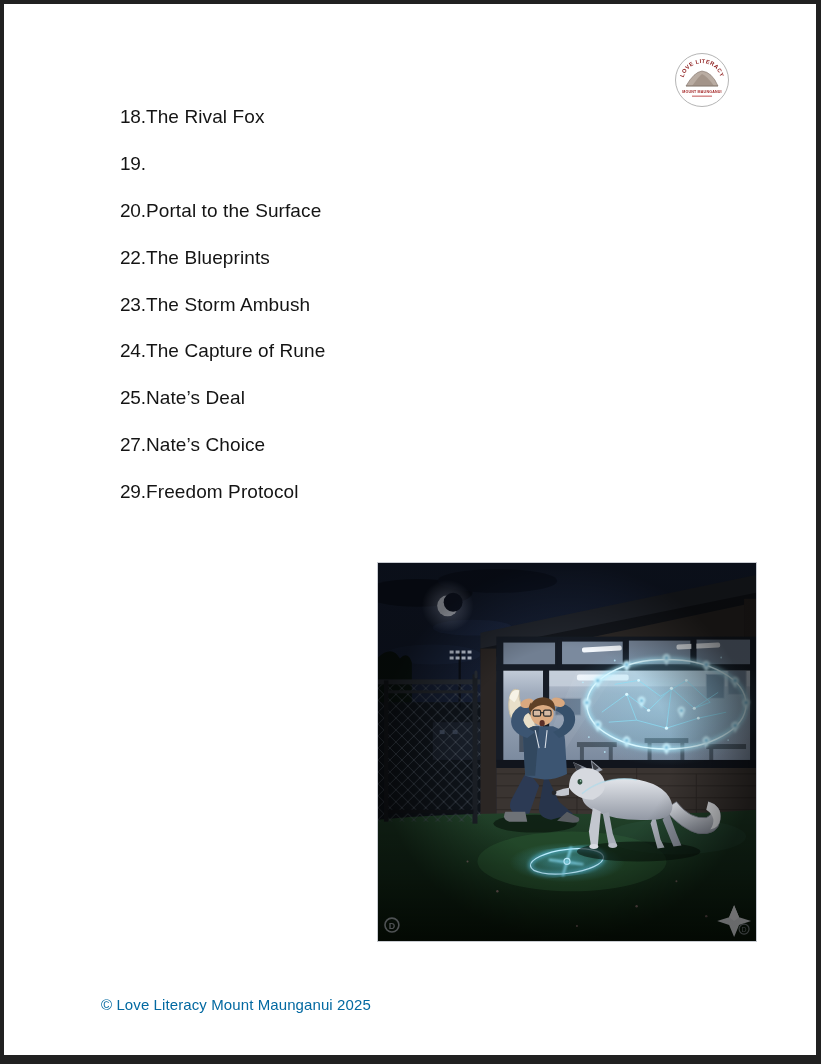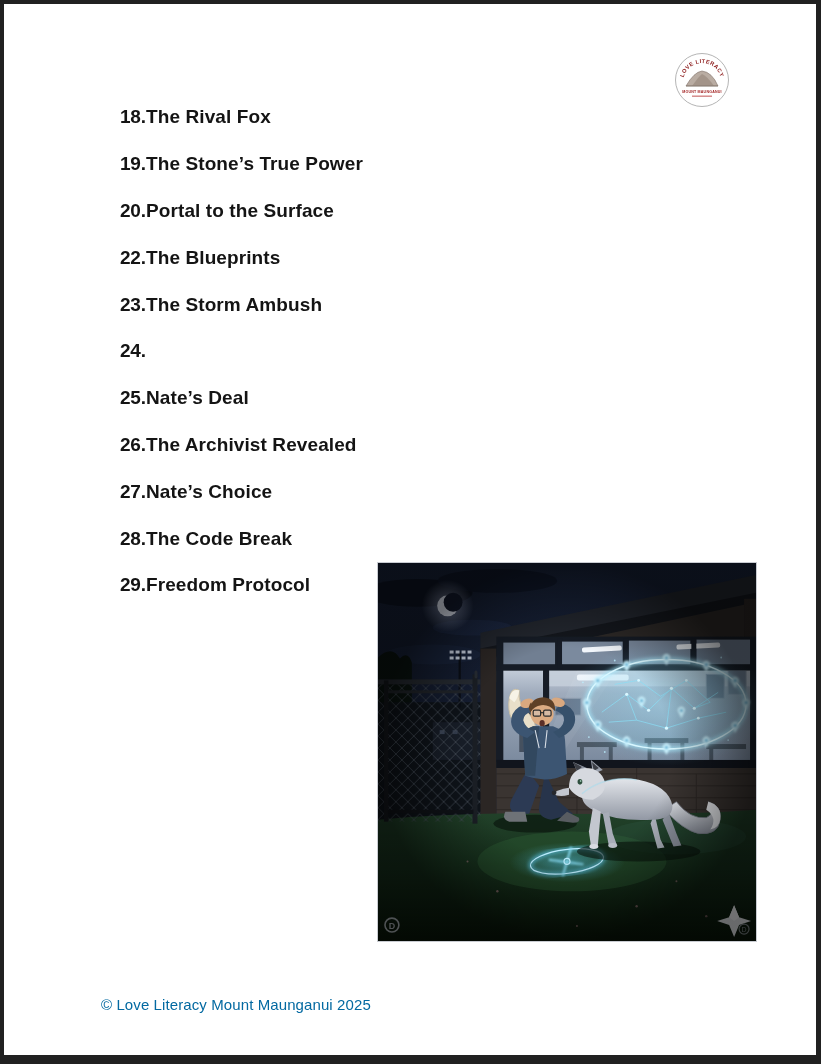--- a/index.html
+++ b/index.html
@@ -20,24 +20,24 @@
   .chapter-list{
     position:absolute;left:116px;top:90px;width:420px;
     list-style:none;margin:0;padding:0;
   }
   .chapter-item{
     height:46.8px;display:flex;align-items:center;
     color:#141414;
   }
   .chapter-number{
     width:26px;flex:0 0 26px;
-    font-size:19px;font-weight:700;letter-spacing:-0.2px;
+    font-size:19px;font-weight:400;letter-spacing:-0.2px;
   }
   .chapter-title{
-    font-size:19px;font-weight:700;letter-spacing:0.1px;
+    font-size:19px;font-weight:400;letter-spacing:0.1px;
   }
   
   .illustration{
     position:absolute;left:373px;top:558px;width:380px;height:380px;
     border:1px solid #c9ccd2;box-sizing:border-box;
     background:#131b2e;
   }
   .illustration svg{display:block;width:100%;height:100%;}
   
   .footer{
@@ -70,52 +70,44 @@
     </svg>
   </div>
 
   <ul class="chapter-list">
     <li class="chapter-item">
         <span class="chapter-number">18.</span>
         <span class="chapter-title">The Rival Fox</span>
       </li>
     <li class="chapter-item">
         <span class="chapter-number">19.</span>
-        <span class="chapter-title">The Stone’s True Power</span>
       </li>
     <li class="chapter-item">
         <span class="chapter-number">20.</span>
         <span class="chapter-title">Portal to the Surface</span>
       </li>
     <li class="chapter-item">
         <span class="chapter-number">22.</span>
         <span class="chapter-title">The Blueprints</span>
       </li>
     <li class="chapter-item">
         <span class="chapter-number">23.</span>
         <span class="chapter-title">The Storm Ambush</span>
       </li>
     <li class="chapter-item">
         <span class="chapter-number">24.</span>
+        <span class="chapter-title">The Capture of Rune</span>
       </li>
     <li class="chapter-item">
         <span class="chapter-number">25.</span>
         <span class="chapter-title">Nate’s Deal</span>
       </li>
     <li class="chapter-item">
-        <span class="chapter-number">26.</span>
-        <span class="chapter-title">The Archivist Revealed</span>
-      </li>
-    <li class="chapter-item">
         <span class="chapter-number">27.</span>
         <span class="chapter-title">Nate’s Choice</span>
-      </li>
-    <li class="chapter-item">
-        <span class="chapter-number">28.</span>
-        <span class="chapter-title">The Code Break</span>
       </li>
     <li class="chapter-item">
         <span class="chapter-number">29.</span>
         <span class="chapter-title">Freedom Protocol</span>
       </li>
   </ul>
 
   <div class="illustration">
     <svg viewBox="0 0 380 380" preserveAspectRatio="none">
       <defs>

